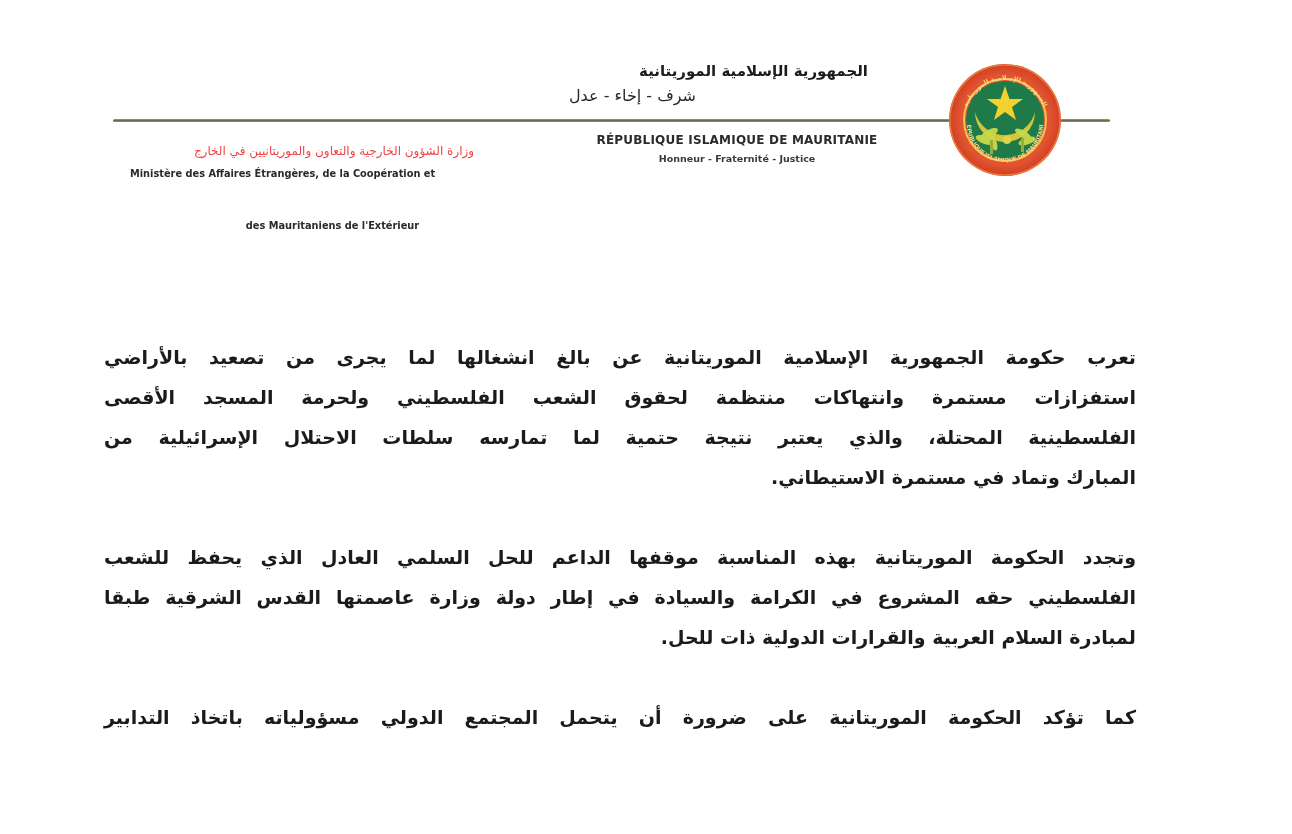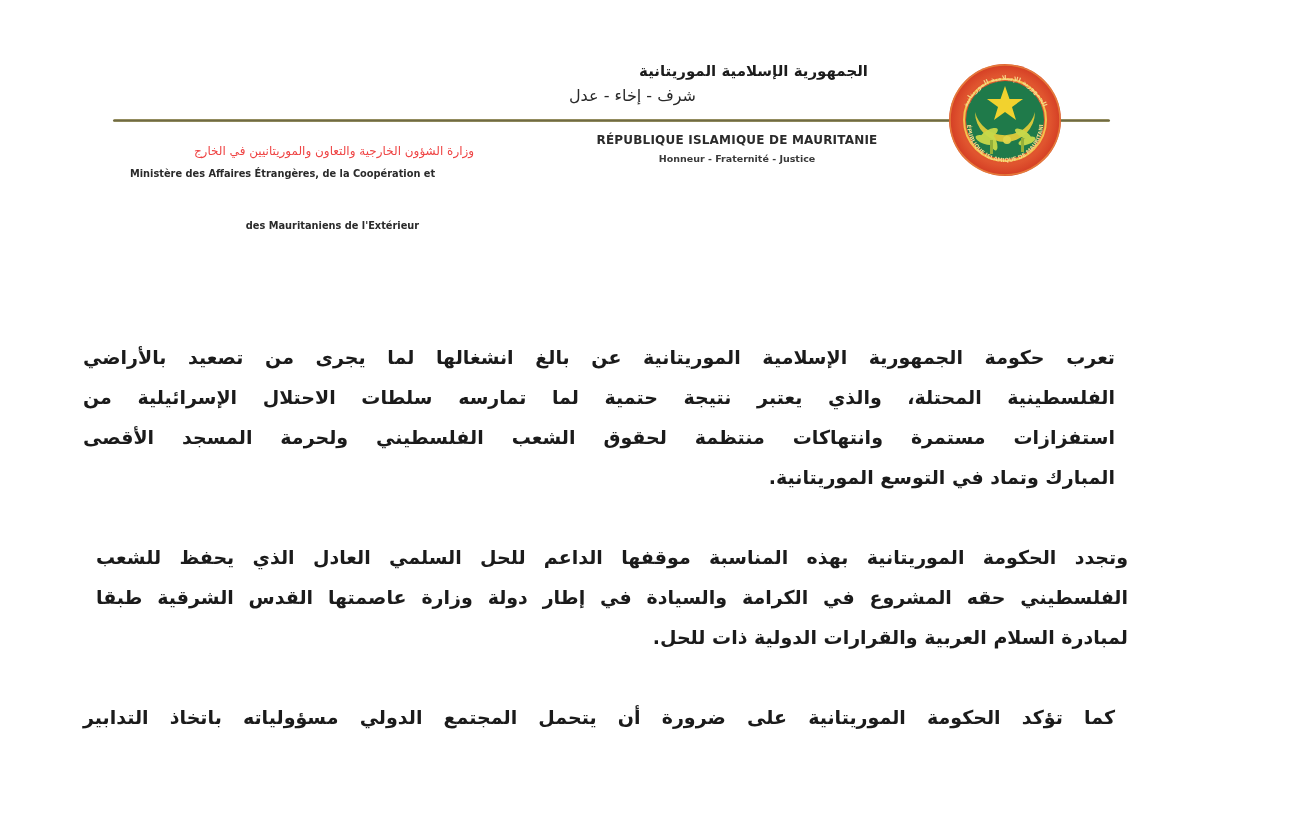--- a/index.html
+++ b/index.html
@@ -118,33 +118,33 @@
       position: absolute;
       top: 62px;
       left: 947px;
       width: 116px;
       height: 116px;
     }
 
     
     .body-text {
       position: absolute;
-      left: 83px;
+      left: 104px;
       width: 1032px;
       direction: rtl;
       text-align: justify;
       text-align-last: right;
       font-family: "DejaVu Sans", sans-serif;
       font-weight: bold;
       font-size: 19px;
       line-height: 40px;
       color: #1b1b1b;
     }
     .para-1 { top: 337px; }
-    .para-2 { top: 537px; margin-left: 13px; }
+    .para-2 { top: 537px; }
     .para-3 { top: 697px; }
     .line {
       display: block;
       height: 40px;
       white-space: nowrap;
       text-align-last: justify;
     }
     .line.last {
       text-align-last: right;
     }
@@ -202,23 +202,23 @@
         <textPath href="#topArc" startOffset="50%" text-anchor="middle">الجمهورية الإسلامية الموريتانية</textPath>
       </text>
       <text font-family="DejaVu Sans, sans-serif" font-size="5.5" font-weight="bold" fill="#f6d889">
         <textPath href="#botArc" startOffset="50%" text-anchor="middle">RÉPUBLIQUE ISLAMIQUE DE MAURITANIE</textPath>
       </text>
     </svg>
   </div>
 
   <div class="body-text para-1">
     <span class="line">تعرب حكومة الجمهورية الإسلامية الموريتانية عن بالغ انشغالها لما يجرى من تصعيد بالأراضي</span>
+    <span class="line">استفزازات مستمرة وانتهاكات منتظمة لحقوق الشعب الفلسطيني ولحرمة المسجد الأقصى</span>
     <span class="line">الفلسطينية المحتلة، والذي يعتبر نتيجة حتمية لما تمارسه سلطات الاحتلال الإسرائيلية من</span>
-    <span class="line">استفزازات مستمرة وانتهاكات منتظمة لحقوق الشعب الفلسطيني ولحرمة المسجد الأقصى</span>
-    <span class="line last">المبارك وتماد في التوسع الموريتانية.</span>
+    <span class="line last">المبارك وتماد في مستمرة الاستيطاني.</span>
   </div>
 
   <div class="body-text para-2">
     <span class="line">وتجدد الحكومة الموريتانية بهذه المناسبة موقفها الداعم للحل السلمي العادل الذي يحفظ للشعب</span>
     <span class="line">الفلسطيني حقه المشروع في الكرامة والسيادة في إطار دولة وزارة عاصمتها القدس الشرقية طبقا</span>
     <span class="line last">لمبادرة السلام العربية والقرارات الدولية ذات للحل.</span>
   </div>
 
   <div class="body-text para-3">
     <span class="line">كما تؤكد الحكومة الموريتانية على ضرورة أن يتحمل المجتمع الدولي مسؤولياته باتخاذ التدابير</span>

